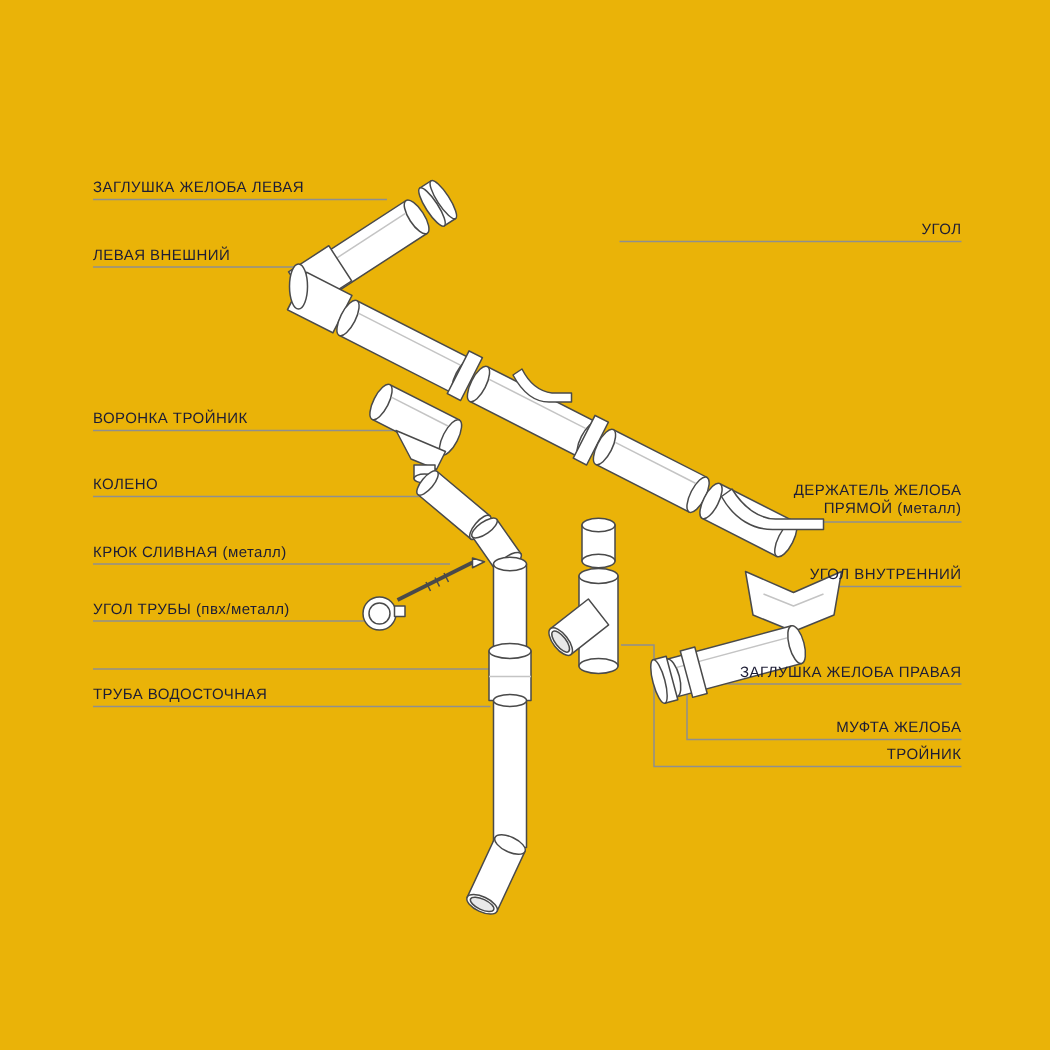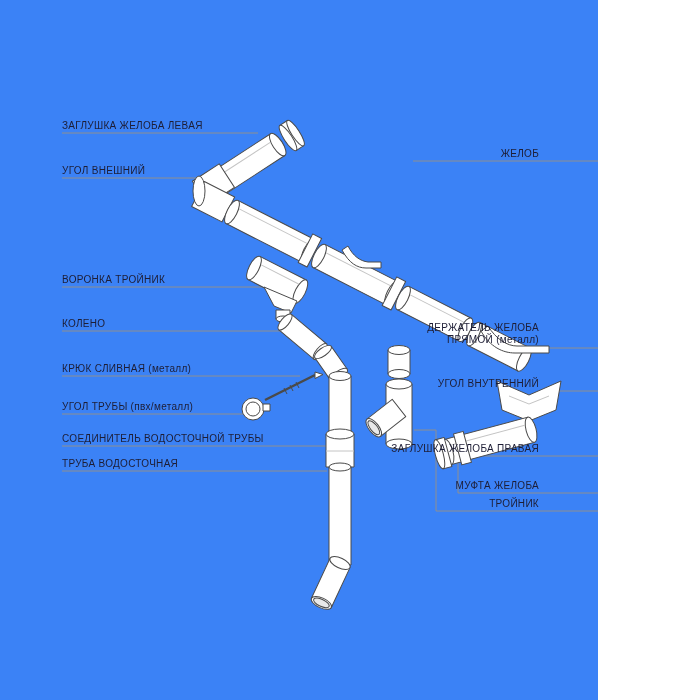--- a/index.html
+++ b/index.html
@@ -1,20 +1,19 @@
 <!DOCTYPE html>
 <html><head>
 <meta charset="utf-8">
 <style>
   html,body { margin:0; padding:0; background:#ffffff; }
   .canvas {
-    position:relative; width:554px; height:700px;
-    background:#3b82f6; overflow:hidden;
+    position:relative; width:700px; height:700px;
+    background:#eab308; overflow:hidden;
     font-family:"Liberation Sans", sans-serif;
-    padding-left:44px;
   }
   .canvas svg { position:absolute; left:0; top:0; }
   .lbl {
     position:absolute; font-size:10px; line-height:12px;
     letter-spacing:.3px; color:#1d1d35; white-space:nowrap;
     user-select:none;
   }
   .lbl.left { left:62px; }
   .lbl.right { right:59px; text-align:right; }
   .lbl.multi { white-space:pre-line; }
@@ -193,29 +192,28 @@
         <g>
           <rect x="-9" y="-15" width="9" height="30"></rect>
           <ellipse cx="-9" cy="0" rx="4" ry="15"></ellipse>
         </g>
       </g>
 
     </g>
   </svg>
 
   <div class="lbl left" style="top:120px">ЗАГЛУШКА ЖЕЛОБА ЛЕВАЯ</div>
-  <div class="lbl left" style="top:165px">УГОЛ ВНЕШНИЙ</div>
+  <div class="lbl left" style="top:165px">ЛЕВАЯ ВНЕШНИЙ</div>
   <div class="lbl left" style="top:274px">ВОРОНКА ТРОЙНИК</div>
   <div class="lbl left" style="top:318px">КОЛЕНО</div>
   <div class="lbl left" style="top:363px">КРЮК СЛИВНАЯ (металл)</div>
   <div class="lbl left" style="top:401px">УГОЛ ТРУБЫ (пвх/металл)</div>
-  <div class="lbl left" style="top:433px">СОЕДИНИТЕЛЬ ВОДОСТОЧНОЙ ТРУБЫ</div>
   <div class="lbl left" style="top:458px">ТРУБА ВОДОСТОЧНАЯ</div>
 
-  <div class="lbl right" style="top:148px">ЖЕЛОБ</div>
+  <div class="lbl right" style="top:148px">УГОЛ</div>
   <div class="lbl right multi" style="top:322px">ДЕРЖАТЕЛЬ ЖЕЛОБА
 ПРЯМОЙ (металл)</div>
   <div class="lbl right" style="top:378px">УГОЛ ВНУТРЕННИЙ</div>
   <div class="lbl right" style="top:443px">ЗАГЛУШКА ЖЕЛОБА ПРАВАЯ</div>
   <div class="lbl right" style="top:480px">МУФТА ЖЕЛОБА</div>
   <div class="lbl right" style="top:498px">ТРОЙНИК</div>
 
 </div>
 
 </body></html>

